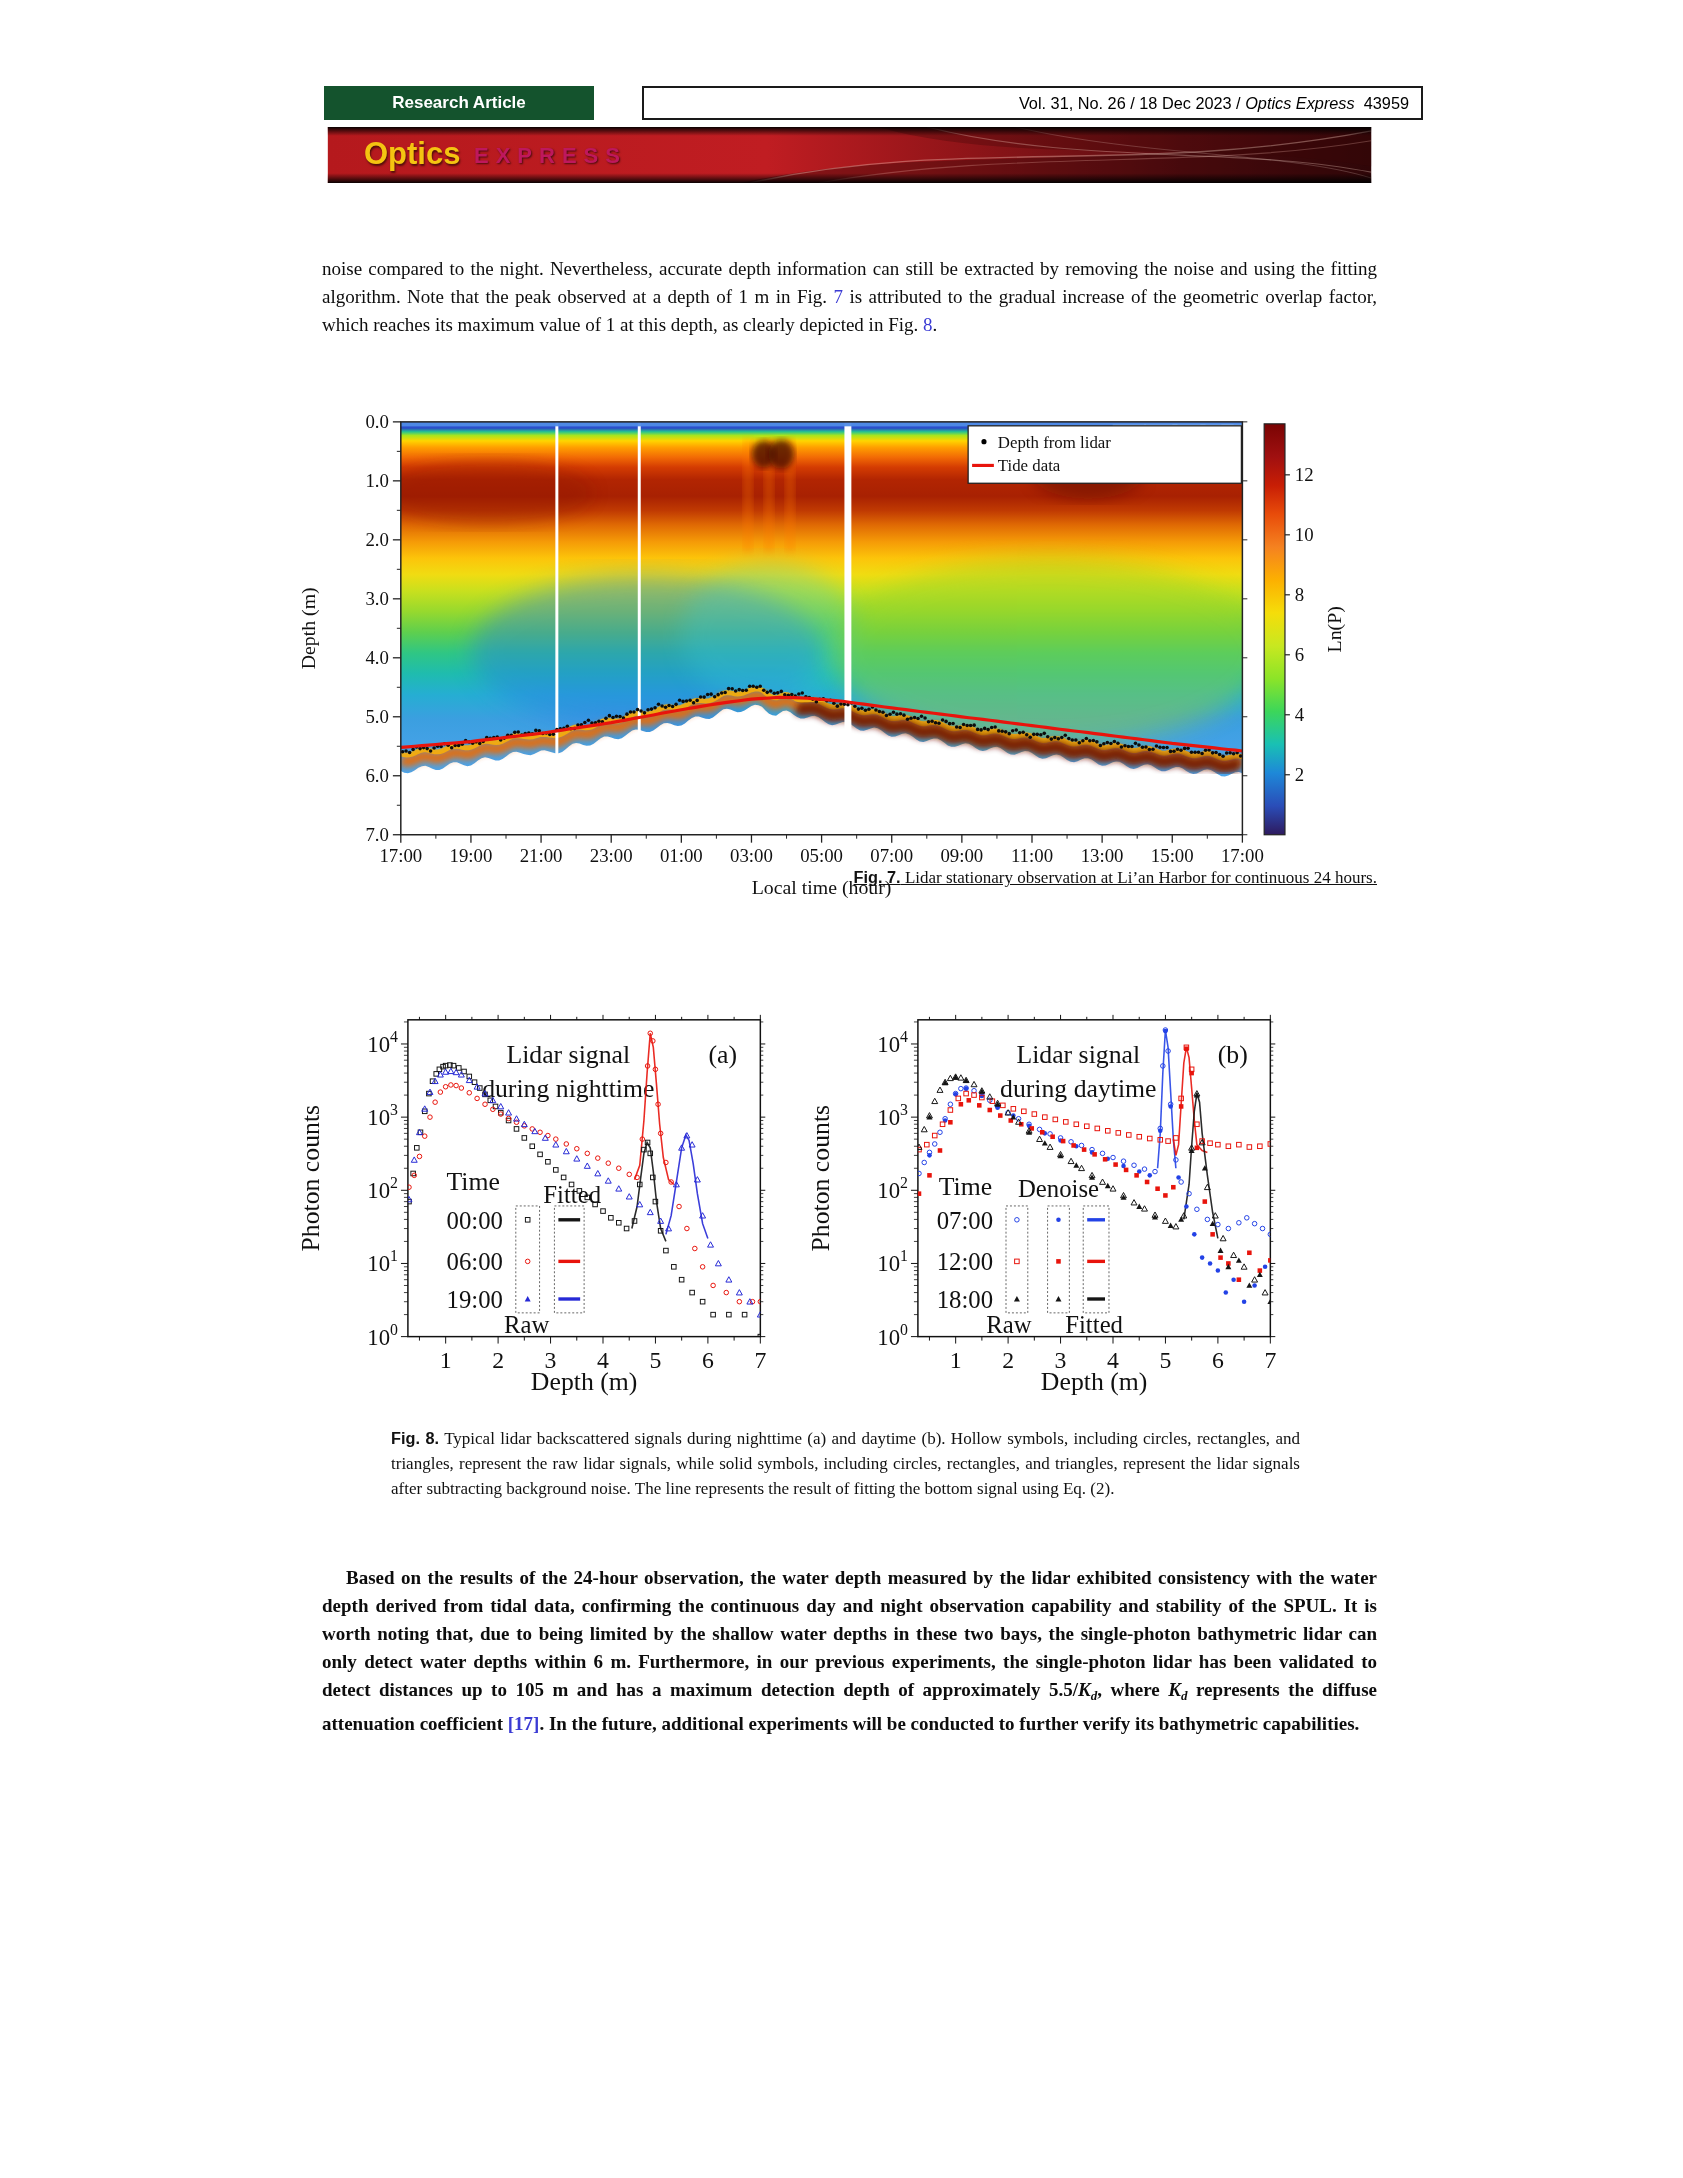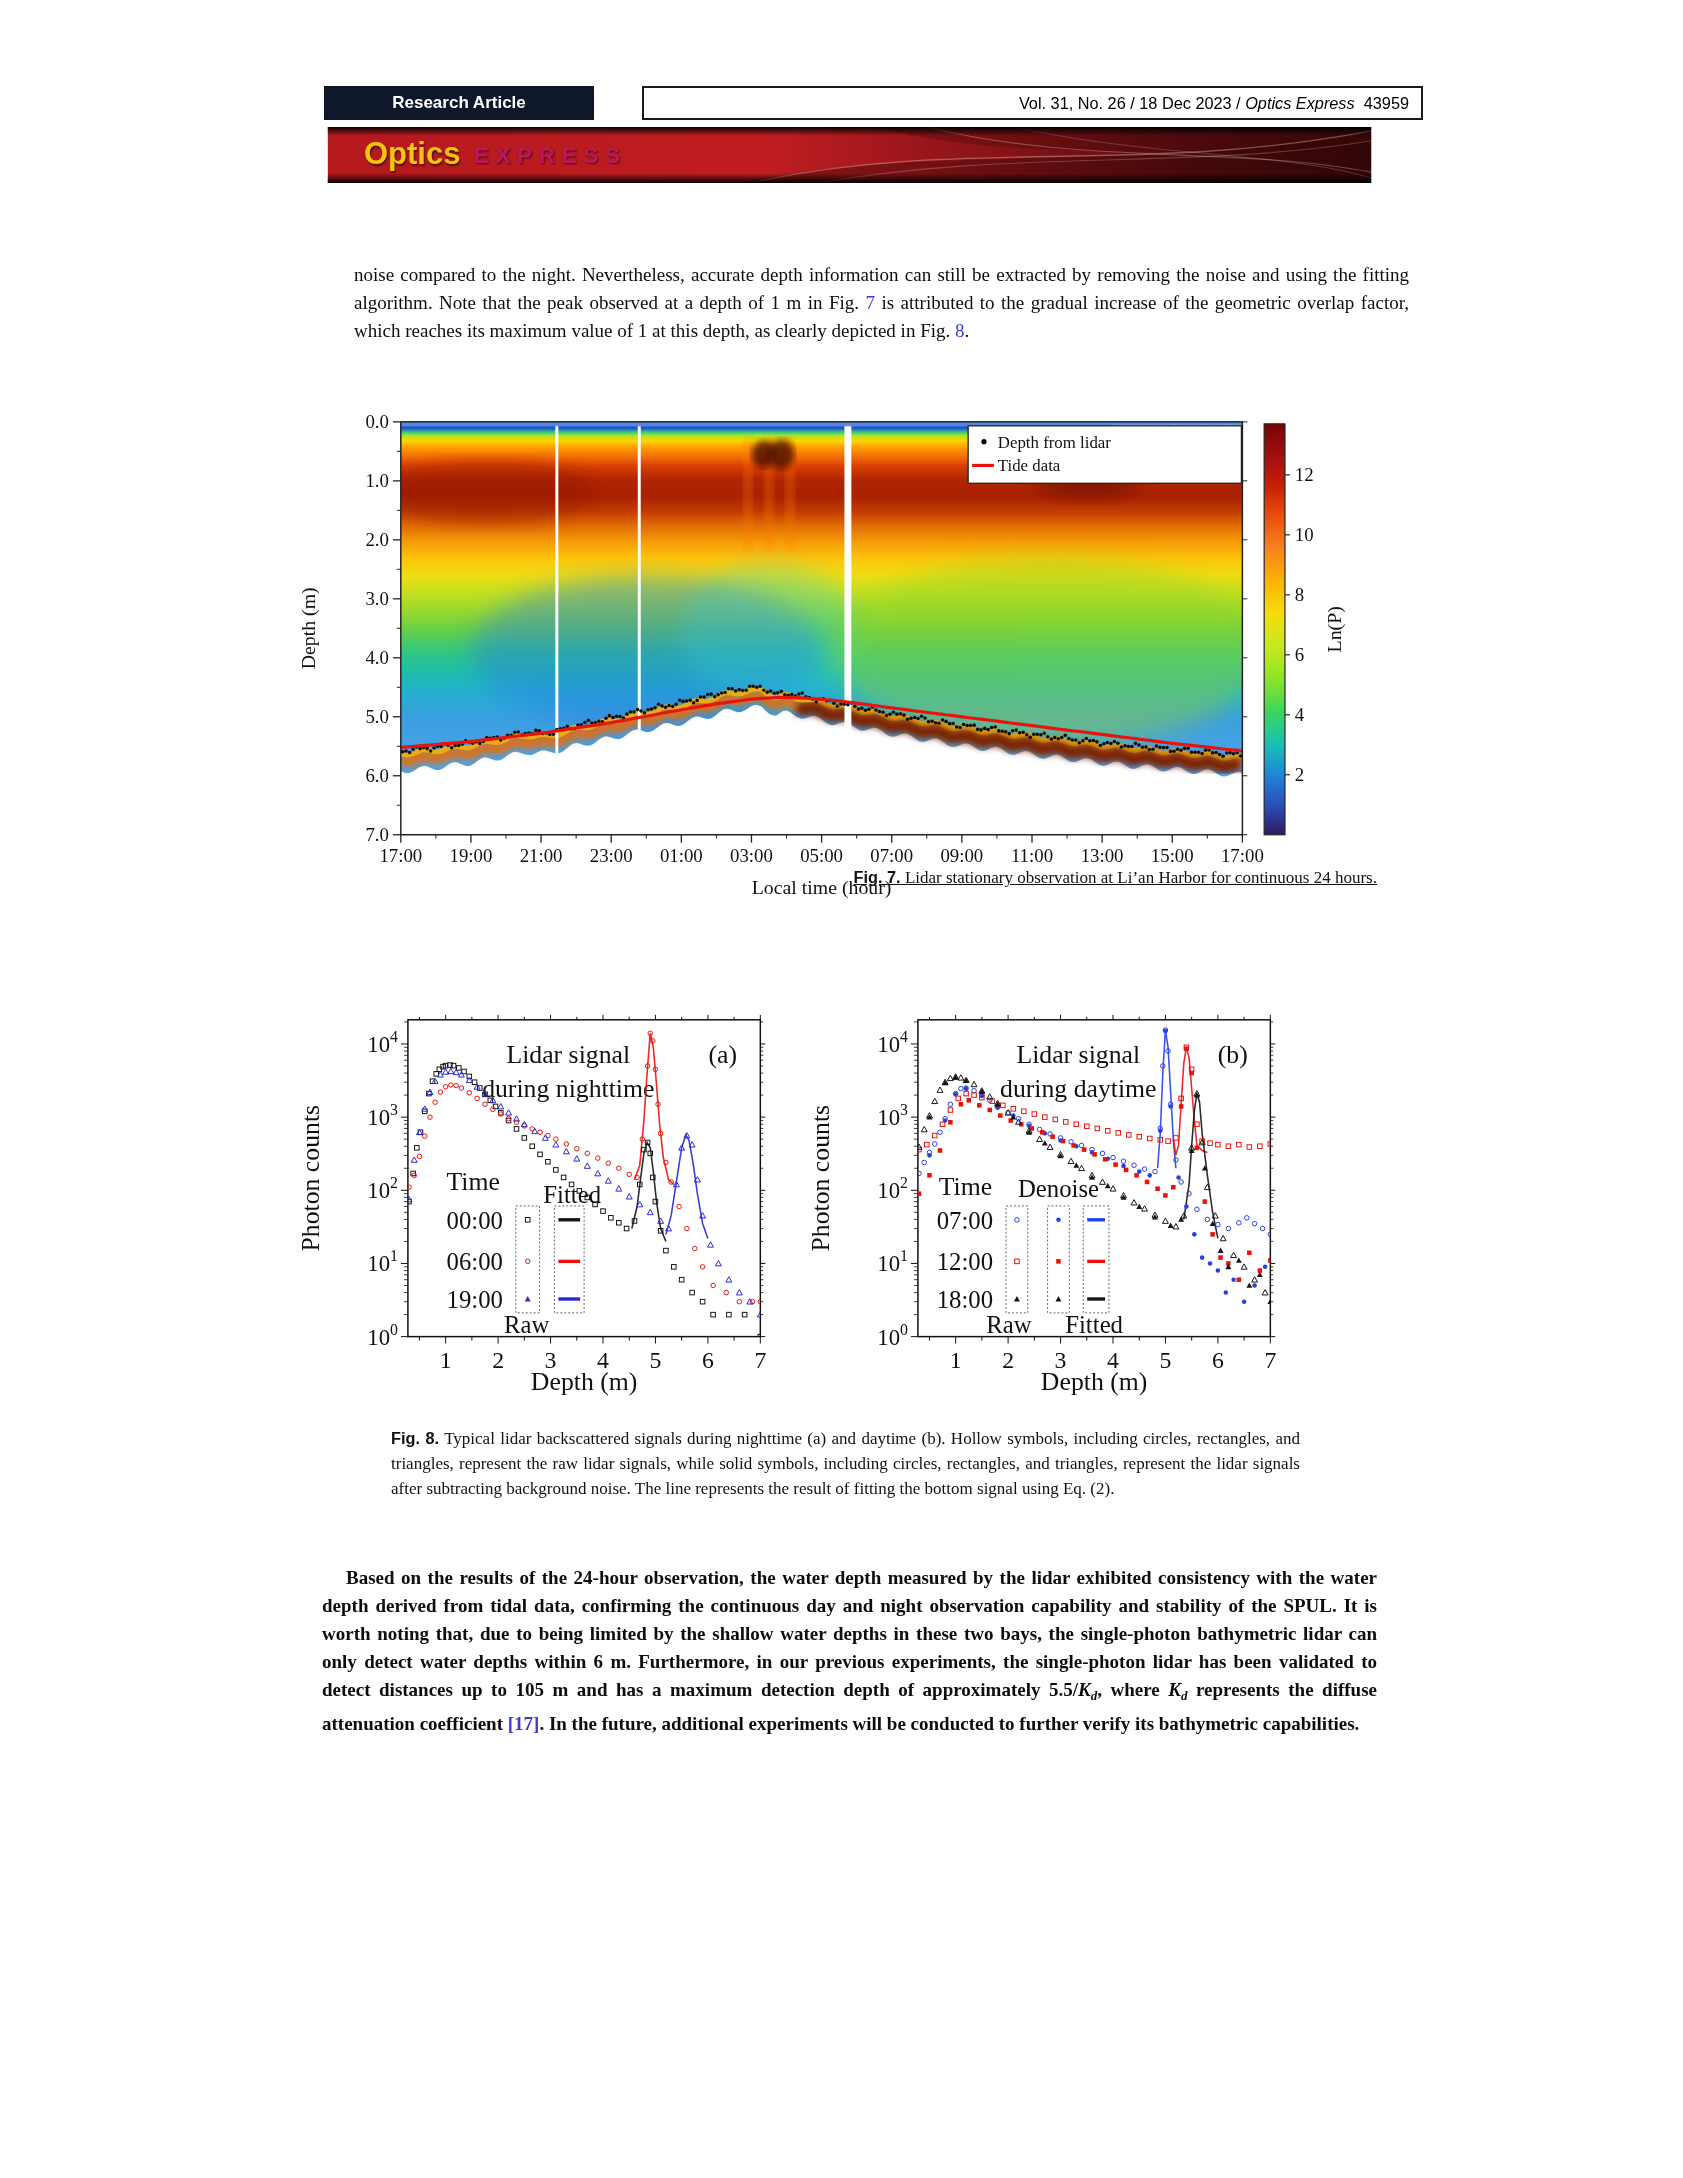--- a/index.html
+++ b/index.html
@@ -1,33 +1,33 @@
 <!DOCTYPE html>
 <html><head>
 <meta charset="utf-8">
 <style>
   html,body{margin:0;padding:0;background:#e8e8e8;}
   .page{position:relative;width:1683px;height:2178px;background:#ffffff;overflow:hidden;
         font-family:"Liberation Serif",serif;color:#111;}
   
-  .kicker-box{position:absolute;left:324px;top:86px;width:270px;height:34px;background:#0f172a;
+  .kicker-box{position:absolute;left:324px;top:86px;width:270px;height:34px;background:#14532d;
       color:#fff;font:bold 17px/34px "Liberation Sans",sans-serif;text-align:center;}
   .issue-box{position:absolute;left:594px;top:86px;width:781px;height:34px;background:#fff;
       border:2px solid #1a1a1a;box-sizing:border-box;text-align:right;
       font:16.3px/30px "Liberation Sans",sans-serif;padding-right:12px;color:#000;margin-left:48px;}
   .issue-box .jrn{font-style:italic;}
   .banner{position:absolute;left:324px;top:127px;width:1051px;height:56px;}
   .banner .logo1{position:absolute;left:40px;top:8px;font:bold 31px/38px "Liberation Sans",sans-serif;
       color:#f4c411;text-shadow:1px 2px 2px rgba(40,10,0,.7);}
   .banner .logo2{position:absolute;left:150px;top:16px;font:bold 22px/26px "Liberation Sans",sans-serif;
       letter-spacing:7px;color:#be185d;text-shadow:1px 1px 2px rgba(0,0,0,.6);}
   
   .p{position:absolute;left:322px;width:1055px;font:19px/28px "Liberation Serif",serif;
      text-align:justify;color:#0d0d0d;}
-  .p1{top:261px;margin-left:32px;}
+  .p1{top:255px;}
   .p2{top:1564px;text-indent:24px;font-weight:bold;}
   .ref{color:#3b3bd4;}
   .it{font-style:italic;}
   .sub{font-size:13px;vertical-align:-4px;}
   .figlabel{font-family:"Liberation Sans",sans-serif;font-weight:bold;font-size:16.3px;}
   .cap7{position:absolute;left:322px;top:865px;width:1055px;text-align:right;
         font:17px/24px "Liberation Serif",serif;text-decoration:underline;}
   .cap8{position:absolute;left:391px;top:1426px;width:909px;text-align:justify;
         font:17px/25px "Liberation Serif",serif;}
   .figwrap{position:absolute;}

